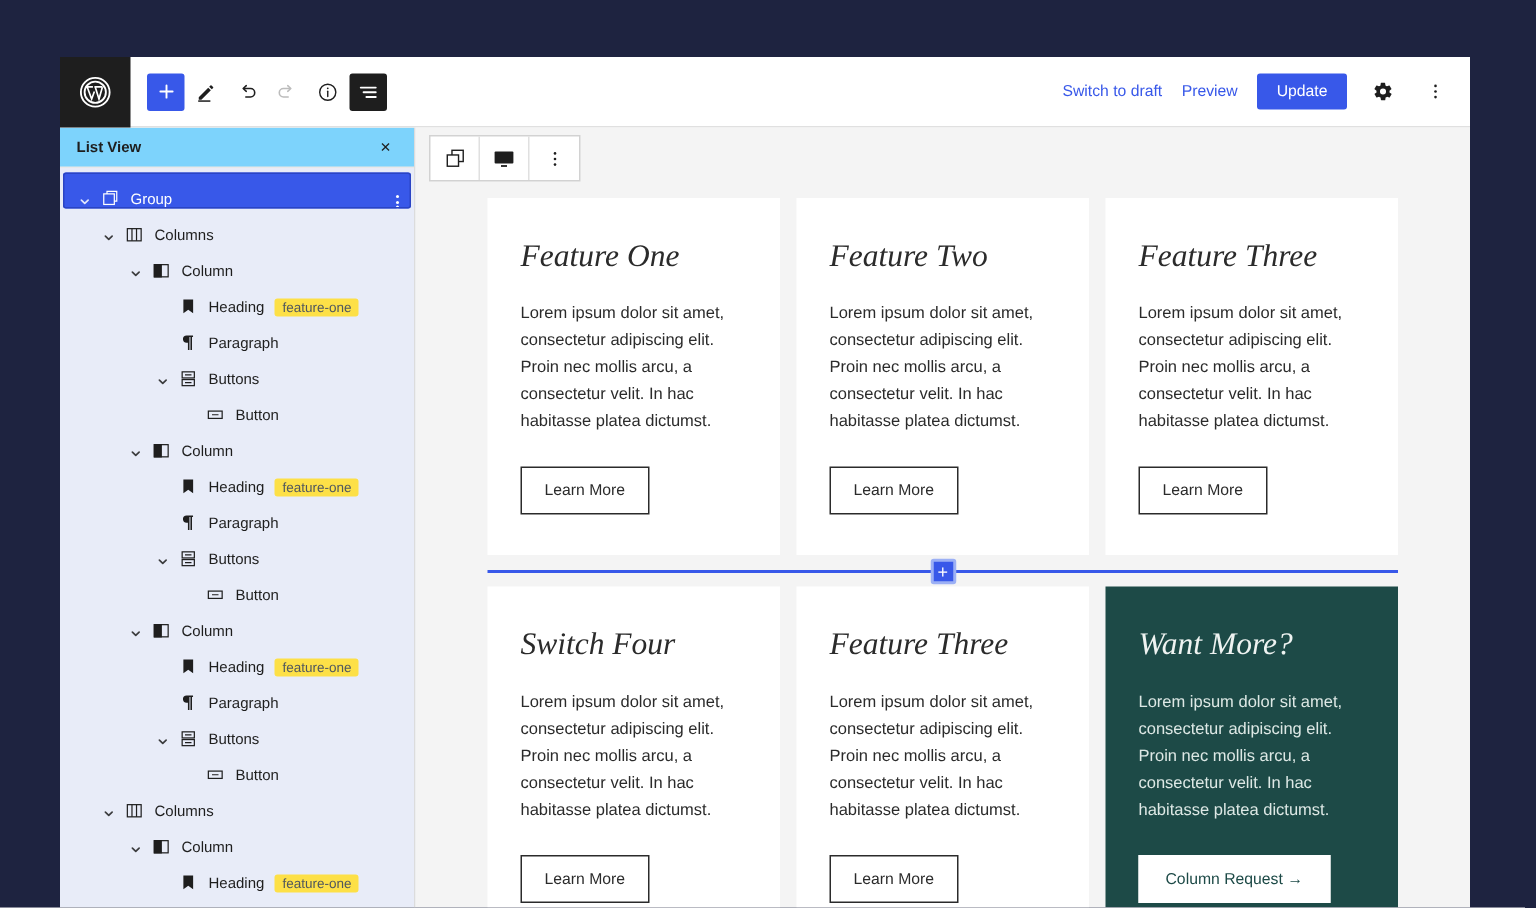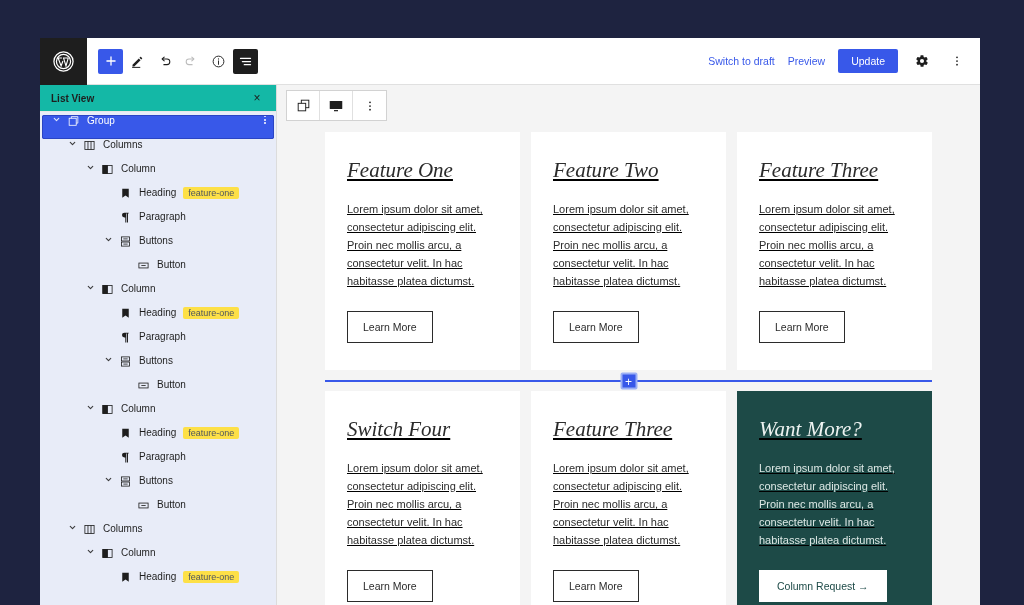--- a/index.html
+++ b/index.html
@@ -79,35 +79,35 @@
   
   .sidebar {
     width: 237px; flex: 0 0 auto;
     background: #e8ecf8;
     border-right: 1px solid #dcdcdc;
     display: flex; flex-direction: column;
     min-height: 0;
   }
   .sidebar-header {
     height: 27px; flex: 0 0 auto;
-    background: #14b8a6;
+    background: #7dd3fc;
     display: flex; align-items: center;
     padding: 0 12px 0 11px;
     border-bottom: 1px solid #e8e8e8;
   }
   .sidebar-title { font-size: 10px; font-weight: 700; color: #1e1e1e; }
   .sidebar-close {
     margin-left: auto; color: #1e1e1e;
     font-size: 12px; line-height: 1;
     width: 14px; height: 14px;
     display: flex; align-items: center; justify-content: center;
   }
   .tree { flex: 1 1 auto; overflow: hidden; padding-top: 3px; position: relative; }
   .tree-row {
-    display: flex; align-items: flex-start;
+    display: flex; align-items: flex-end;
     height: 24px;
     font-size: 10px; color: #1e1e1e;
     padding-right: 8px;
     position: relative;
   }
   .tree-row.selected {
     background: #3858e9; color: #fff;
     outline: 1px solid #2a44c4;
     outline-offset: -1px;
     border-radius: 2px;
@@ -160,21 +160,21 @@
   .block-toolbar > div {
     width: 33px;
     display: flex; align-items: center; justify-content: center;
     color: #1e1e1e;
     border-right: 1px solid #e0e0e0;
   }
   .block-toolbar > div:last-child { border-right: none; }
   .block-toolbar svg { display: block; }
 
   .canvas-scroll { position: absolute; inset: 0; padding: 47px 48px 0 48px; }
-  .cards-row { display: flex; gap: 11px; text-decoration: underline; }
+  .cards-row { display: flex; gap: 11px; }
   .card {
     flex: 1 1 0; min-width: 0;
     background: #fff;
     padding: 26px 22px 27px 22px;
   }
   .card.dark { background: #1d4a47; }
   .card h3 {
     font-family: "Liberation Serif", serif;
     font-style: italic;
     font-weight: 400;

